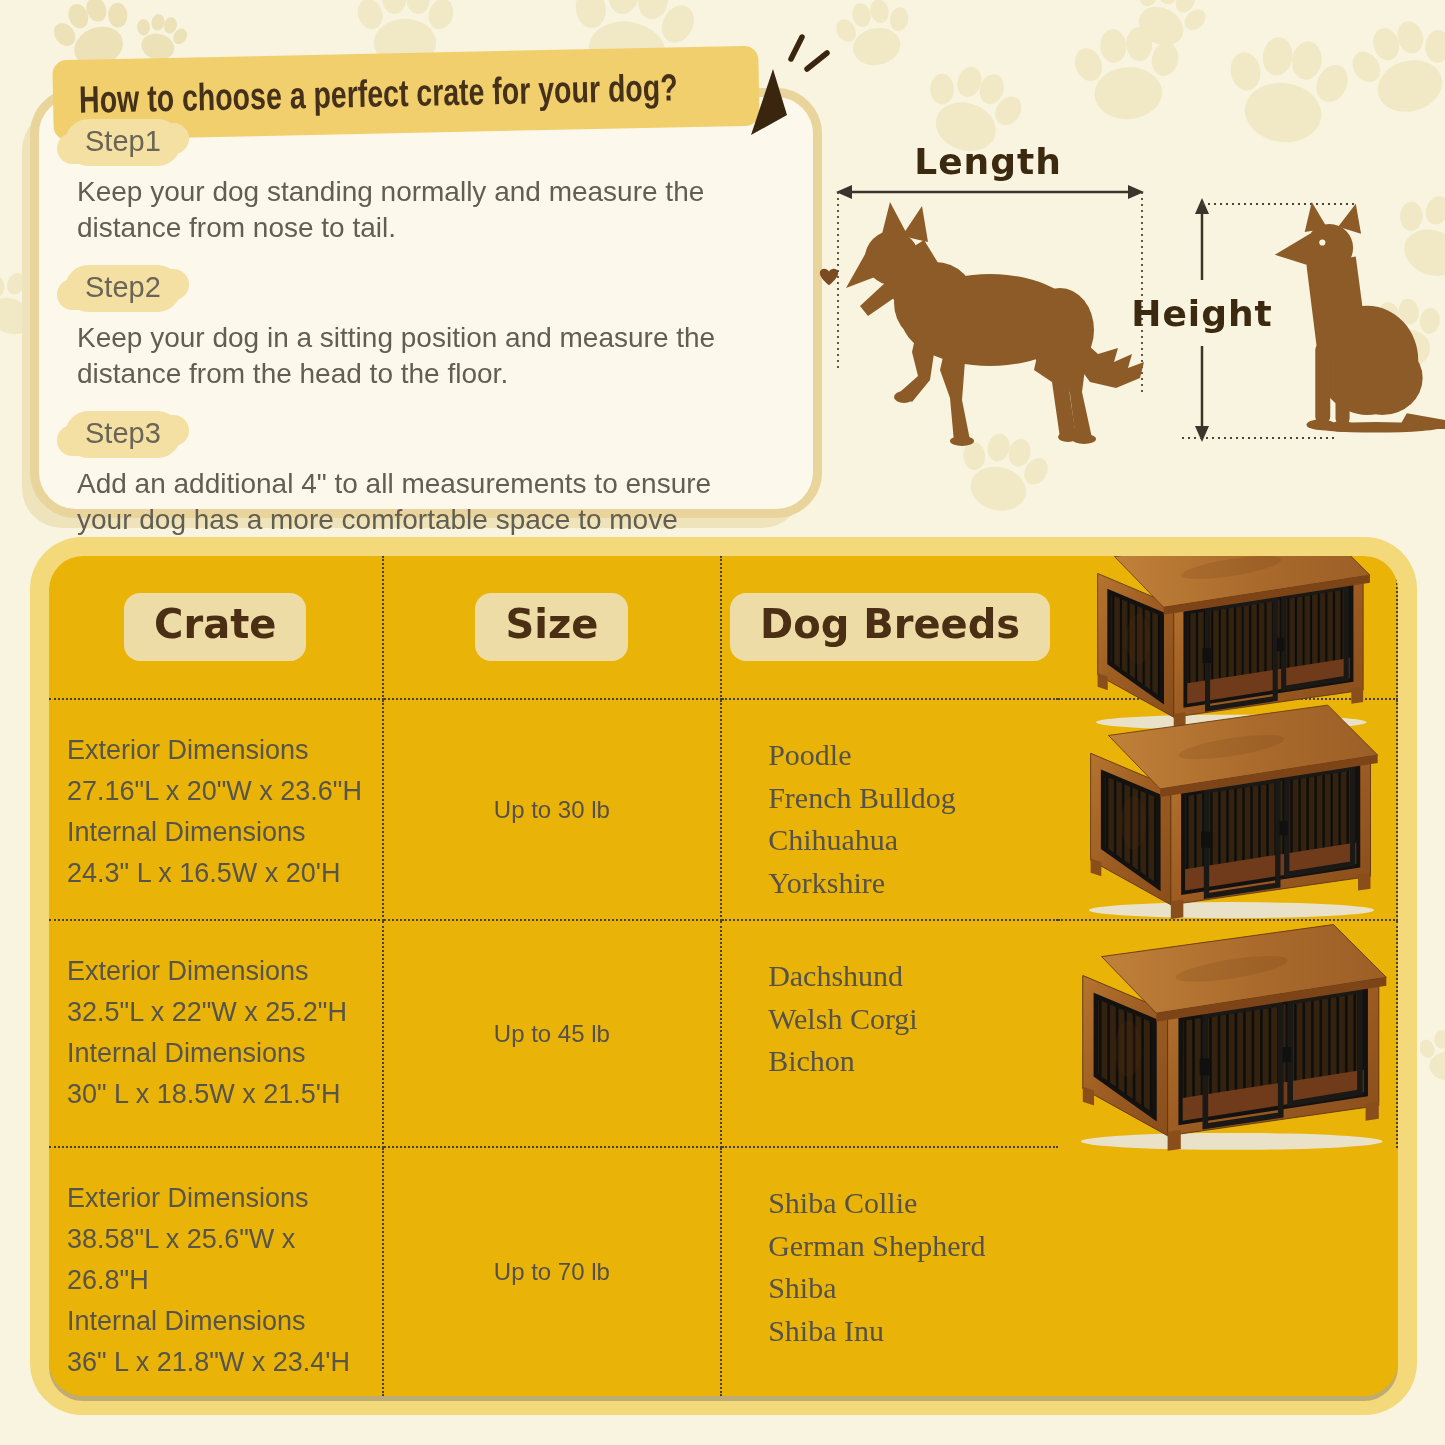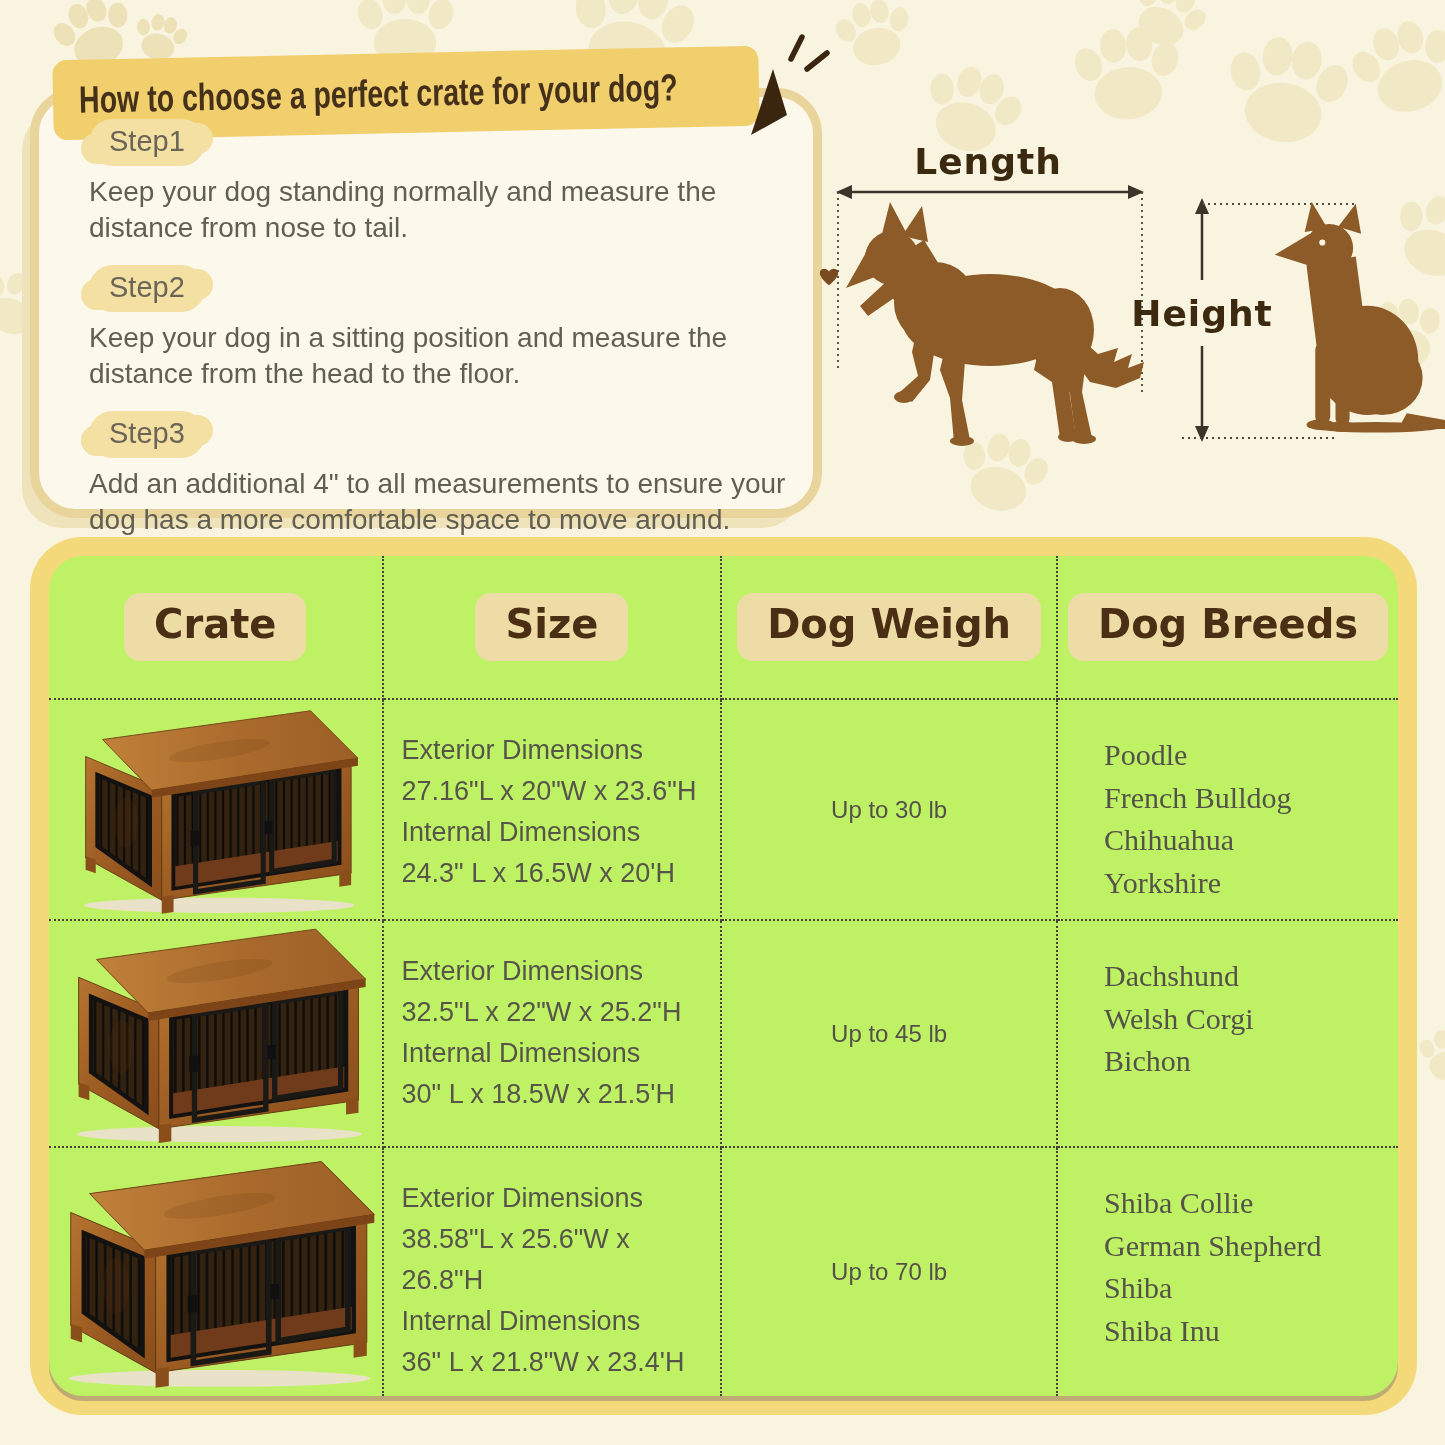--- a/index.html
+++ b/index.html
@@ -13,37 +13,37 @@
   
   .guide-card{position:absolute;left:30px;top:88px;width:792px;height:430px;
       background:#fcf9ec;border:9px solid #e9d49c;border-radius:46px;
       box-shadow:-14px 16px 0 -6px #efe3bb;box-sizing:border-box;}
   .title-band{position:absolute;left:14px;top:-44px;width:706px;height:80px;
       background:#f1cf6d;border-radius:14px;transform:rotate(-1.2deg);
       display:flex;align-items:center;padding-left:26px;box-sizing:border-box;}
   .title-text{font-size:38px;font-weight:700;color:#45311a;white-space:nowrap;
       transform:scaleX(.75);transform-origin:left center;}
   .marker-tip{position:absolute;left:700px;top:-66px;width:100px;height:120px;}
-  .steps{position:absolute;left:50px;top:22px;width:720px;}
+  .steps{position:absolute;left:26px;top:22px;width:720px;}
   .step{margin-bottom:18px;}
   .blob{display:inline-block;background:#f3e0a2;color:#6b6557;font-size:29px;
       padding:6px 20px 8px;border-radius:24px;
       box-shadow:-16px 6px 0 -8px #f3e0a2,16px -4px 0 -8px #f3e0a2;}
-  .step-text{margin:8px 0 0;font-size:28px;line-height:1.3;color:#615e52;max-width:710px;}
+  .step-text{margin:8px 12px 0;font-size:28px;line-height:1.3;color:#615e52;max-width:710px;}
 
   
   .diagram{position:absolute;left:830px;top:140px;width:615px;height:345px;}
   .diagram text{font-family:"DejaVu Sans",sans-serif;font-weight:700;fill:#3c2a10;
       font-size:36px;letter-spacing:1px;}
   .heart{position:absolute;left:818px;top:266px;width:22px;height:22px;fill:#7a4a20;}
 
   
   .size-table{position:absolute;left:30px;top:537px;width:1387px;height:878px;
       background:#f4d97b;border-radius:52px;padding:19px;box-sizing:border-box;}
-  .table-inner{width:100%;height:100%;background:#bef264;border-radius:34px;
+  .table-inner{width:100%;height:100%;background:#eab308;border-radius:34px;
       display:grid;grid-template-columns:24.8% 25.1% 24.9% 25.2%;
       grid-template-rows:144px 221px 227px auto;overflow:hidden;
       box-shadow:0 5px 0 #bfac72;}
   .cell{position:relative;box-sizing:border-box;}
   .vline{border-right:2px dotted #45413a;}
   .hline{border-bottom:2px dotted #45413a;}
   .th{display:flex;align-items:center;justify-content:center;}
   .pill{background:#eedca6;border-radius:16px;padding:8px 30px 14px;
       font-family:"DejaVu Sans",sans-serif;font-weight:700;font-size:40px;color:#4b2f14;}
   .crate-cell{display:flex;align-items:center;justify-content:center;}
@@ -246,23 +246,20 @@
 
   <section class="size-table">
     <div class="table-inner">
 
       <div class="cell th vline hline">
         <span class="pill">Crate</span>
       </div>
       <div class="cell th vline hline">
         <span class="pill">Size</span>
       </div>
-      <div class="cell th vline hline">
-        <span class="pill">Dog Weigh</span>
-      </div>
       <div class="cell th hline">
         <span class="pill">Dog Breeds</span>
       </div>
 
       <div class="cell crate-cell vline hline">
         <svg viewBox="0 0 350 250" width="296">
             <use href="#crateArt"></use>
           </svg>
       </div>
       <div class="cell size-cell vline hline">

